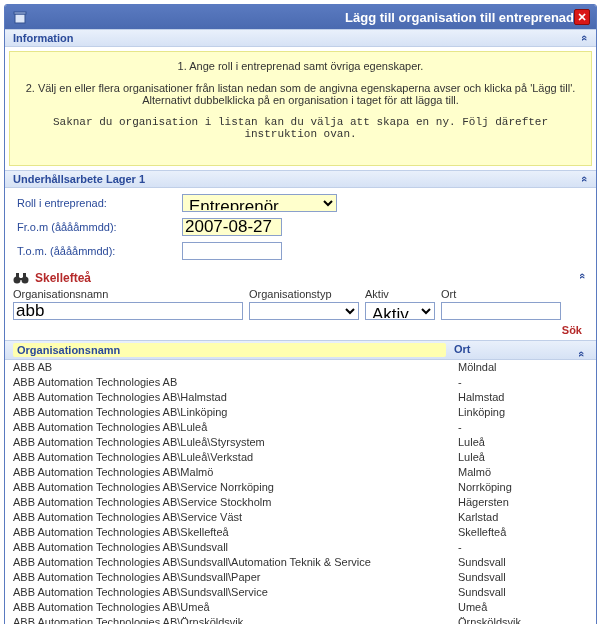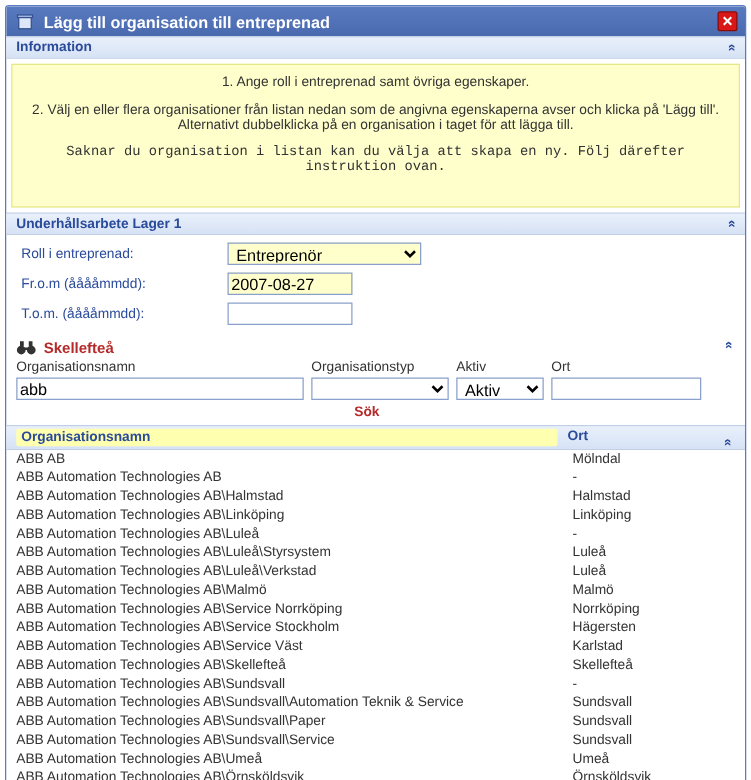--- a/index.html
+++ b/index.html
@@ -19,20 +19,21 @@
     width: 593px;
   }
   .titlebar {
     background: linear-gradient(#5a7ac0, #4a6ab0);
     color: #fff;
     display: flex;
     align-items: center;
     padding: 3px 6px;
     font-size: 13px;
     font-weight: bold;
+    text-align: right;
   }
   .titlebar .title-icon {
     width: 18px; height: 18px; margin-right: 6px;
     display:inline-flex;align-items:center;justify-content:center;
     color:#dce6f8;
   }
   .titlebar .title { flex: 1; }
   .close-btn {
     width: 16px; height: 16px;
     background: #d91717;
@@ -67,21 +68,21 @@
     font-size: 11px;
     text-align: center;
   }
   .info-body p { margin: 0 0 10px 0; }
   .info-body p:last-child { margin-bottom: 17px; font-family: Liberation Mono, monospace; }
   .form-body { padding: 6px 12px 2px 12px; }
   .form-row { display:flex; align-items:center; margin-bottom: 6px; }
   .form-row .lbl { width: 165px; color: #2a4a9a; font-size: 11px; }
   select, input[type="text"] {
     border: 1px solid #8aa0cc;
-    font-size: 13px;
+    font-size: 17px;
     padding: 1px 2px;
     height: 18px;
     background:#fff;
     font-family:inherit;
   }
   .hl-input { background: #ffffcc !important; }
   .role-select { width: 155px; }
   .date-input { width: 100px; }
   .filter-header {
     display:flex; align-items:center;
@@ -96,21 +97,21 @@
   }
   .filter-row {
     display:flex; gap:6px; padding: 2px 8px 2px 8px;
   }
   .filter-col { display:flex; flex-direction:column; }
   .filter-col .flabel { color:#333; font-size:11px; margin-bottom:2px; }
   .filter-orgnamn input { width: 230px; }
   .filter-orgtyp select { width: 110px; }
   .filter-aktiv select { width: 70px; }
   .filter-ort input { width: 120px; }
-  .sok-row { text-align:center; padding: 2px 14px 4px 0; }
+  .sok-row { text-align:right; padding: 2px 14px 4px 0; }
   .sok-link { color:#b52a2a; font-weight:bold; cursor:pointer; font-size:11px; }
   .table-header {
     background: linear-gradient(#e9f0fb, #d6e2f5);
     border-top: 1px solid #c0cfe8;
     border-bottom: 1px solid #c0cfe8;
     display:flex;
     padding: 2px 8px;
     color:#2a4a9a;
     font-weight:bold;
     font-size:11px;

